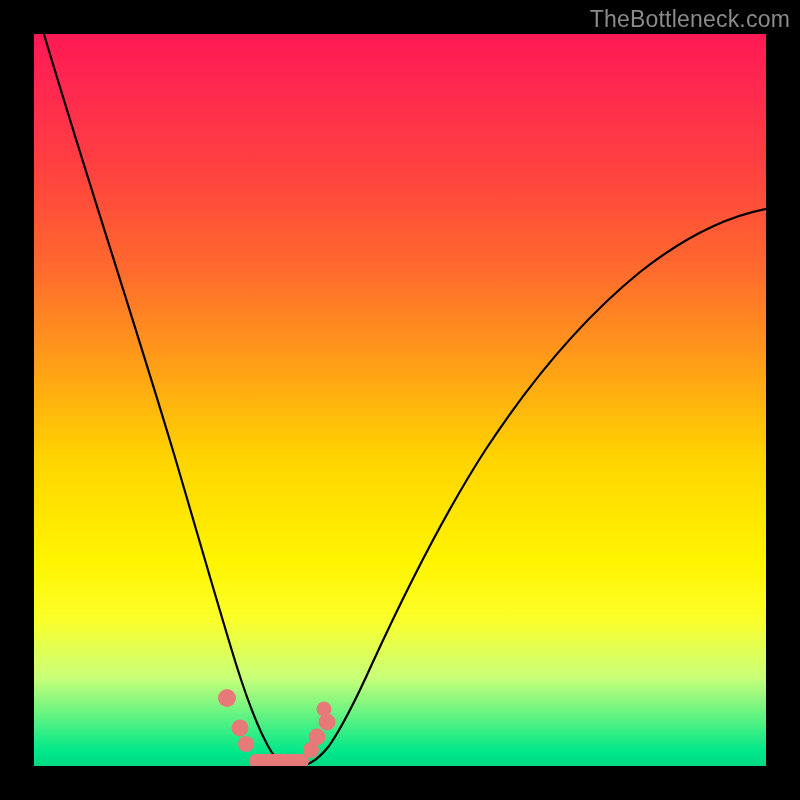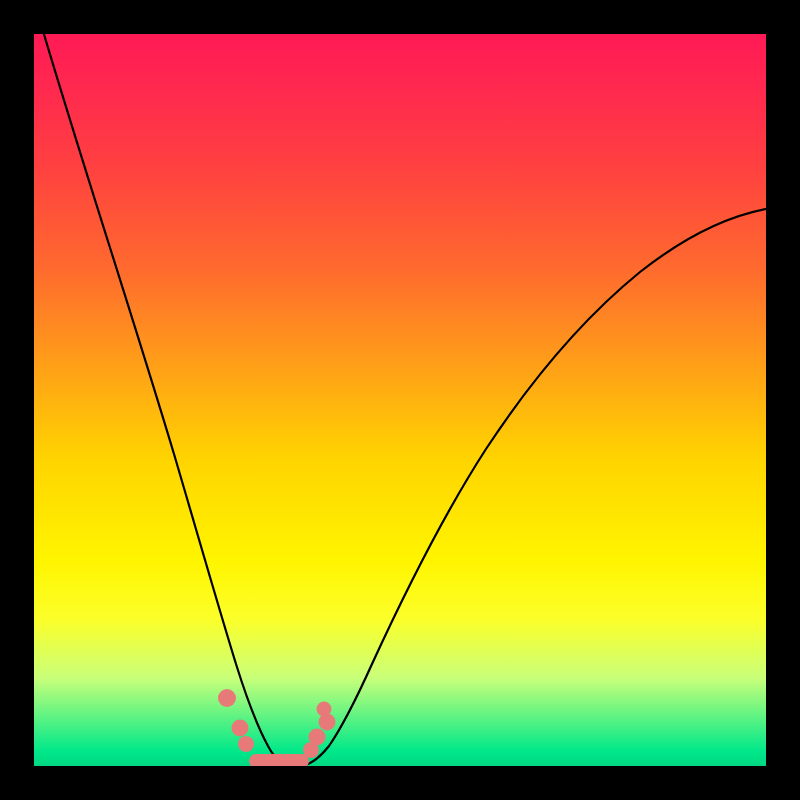--- a/index.html
+++ b/index.html
@@ -111,14 +111,15 @@
 
     <div class="pill" style="left:245px; top:727px; width:60px; height:14px;"></div>
 
     <div class="marker" style="left:277px; top:716px; width:16px; height:16px;"></div>
     <div class="marker" style="left:283px; top:703px; width:17px; height:17px;"></div>
     <div class="marker" style="left:293px; top:688px; width:17px; height:17px;"></div>
     <div class="marker" style="left:290px; top:675px; width:15px; height:15px;"></div>
 
   </div>
 
+  <div class="watermark">TheBottleneck.com</div>
 
 </div>
 
 </body></html>

